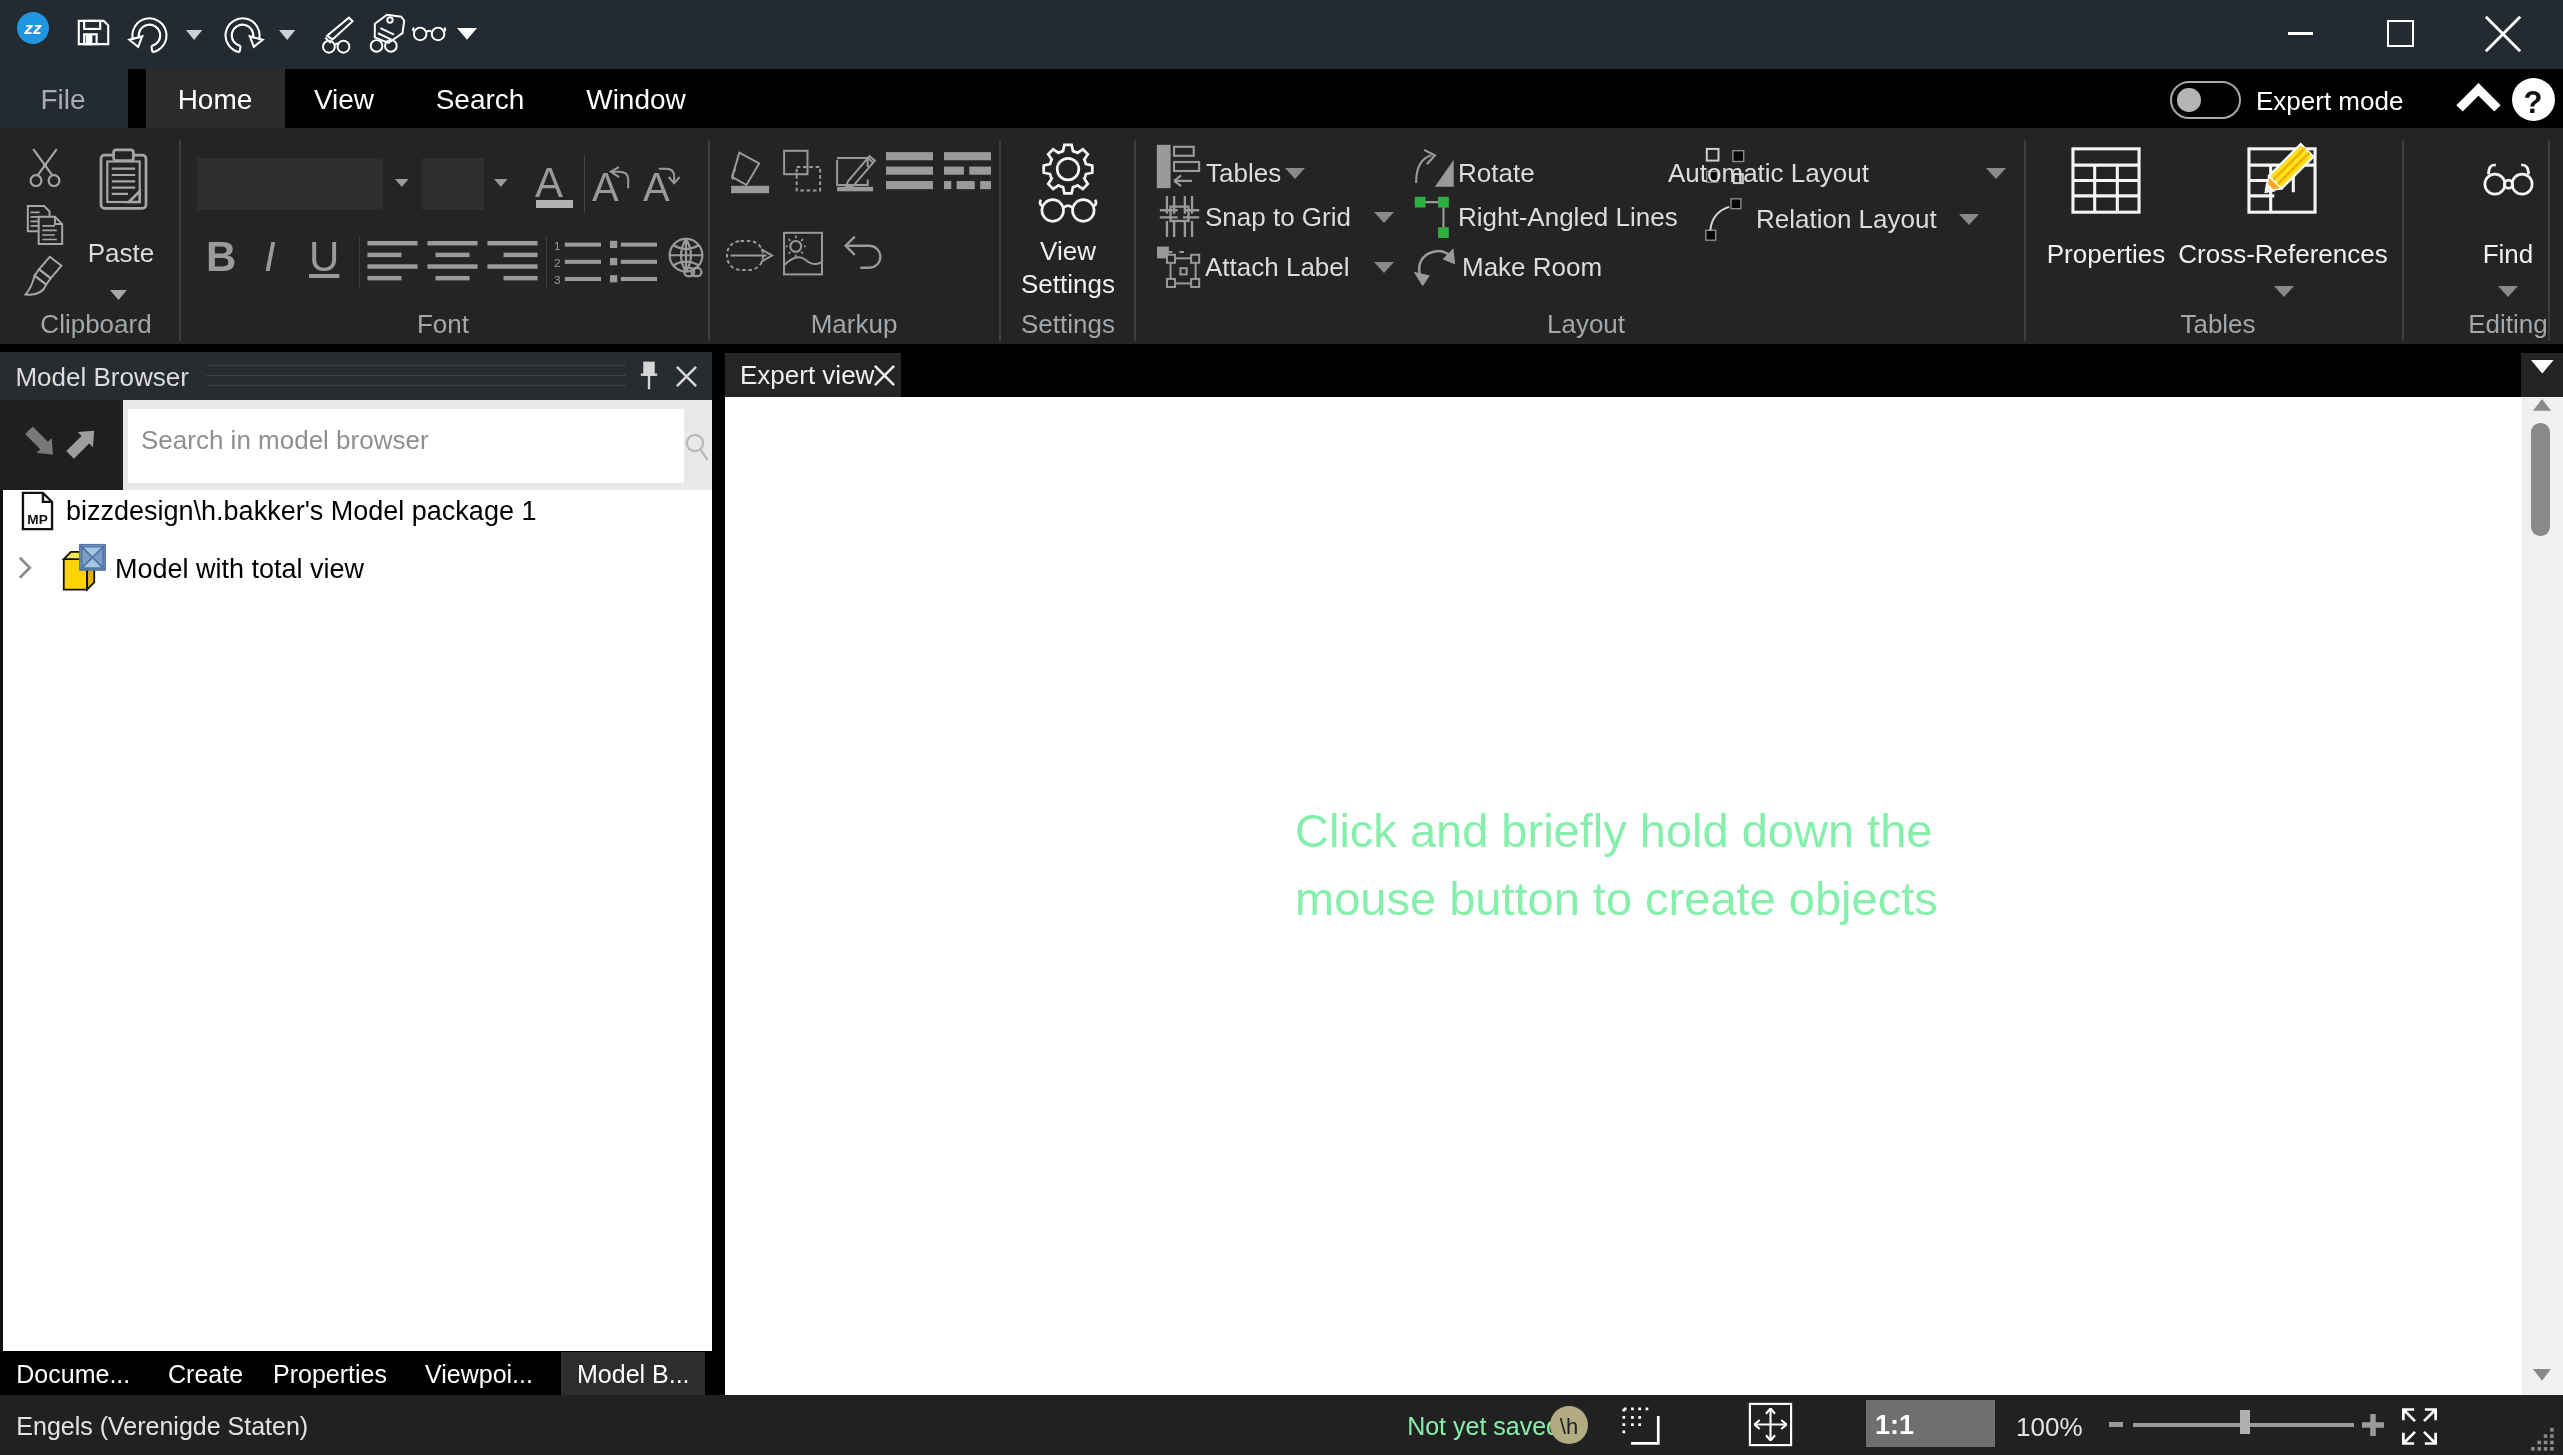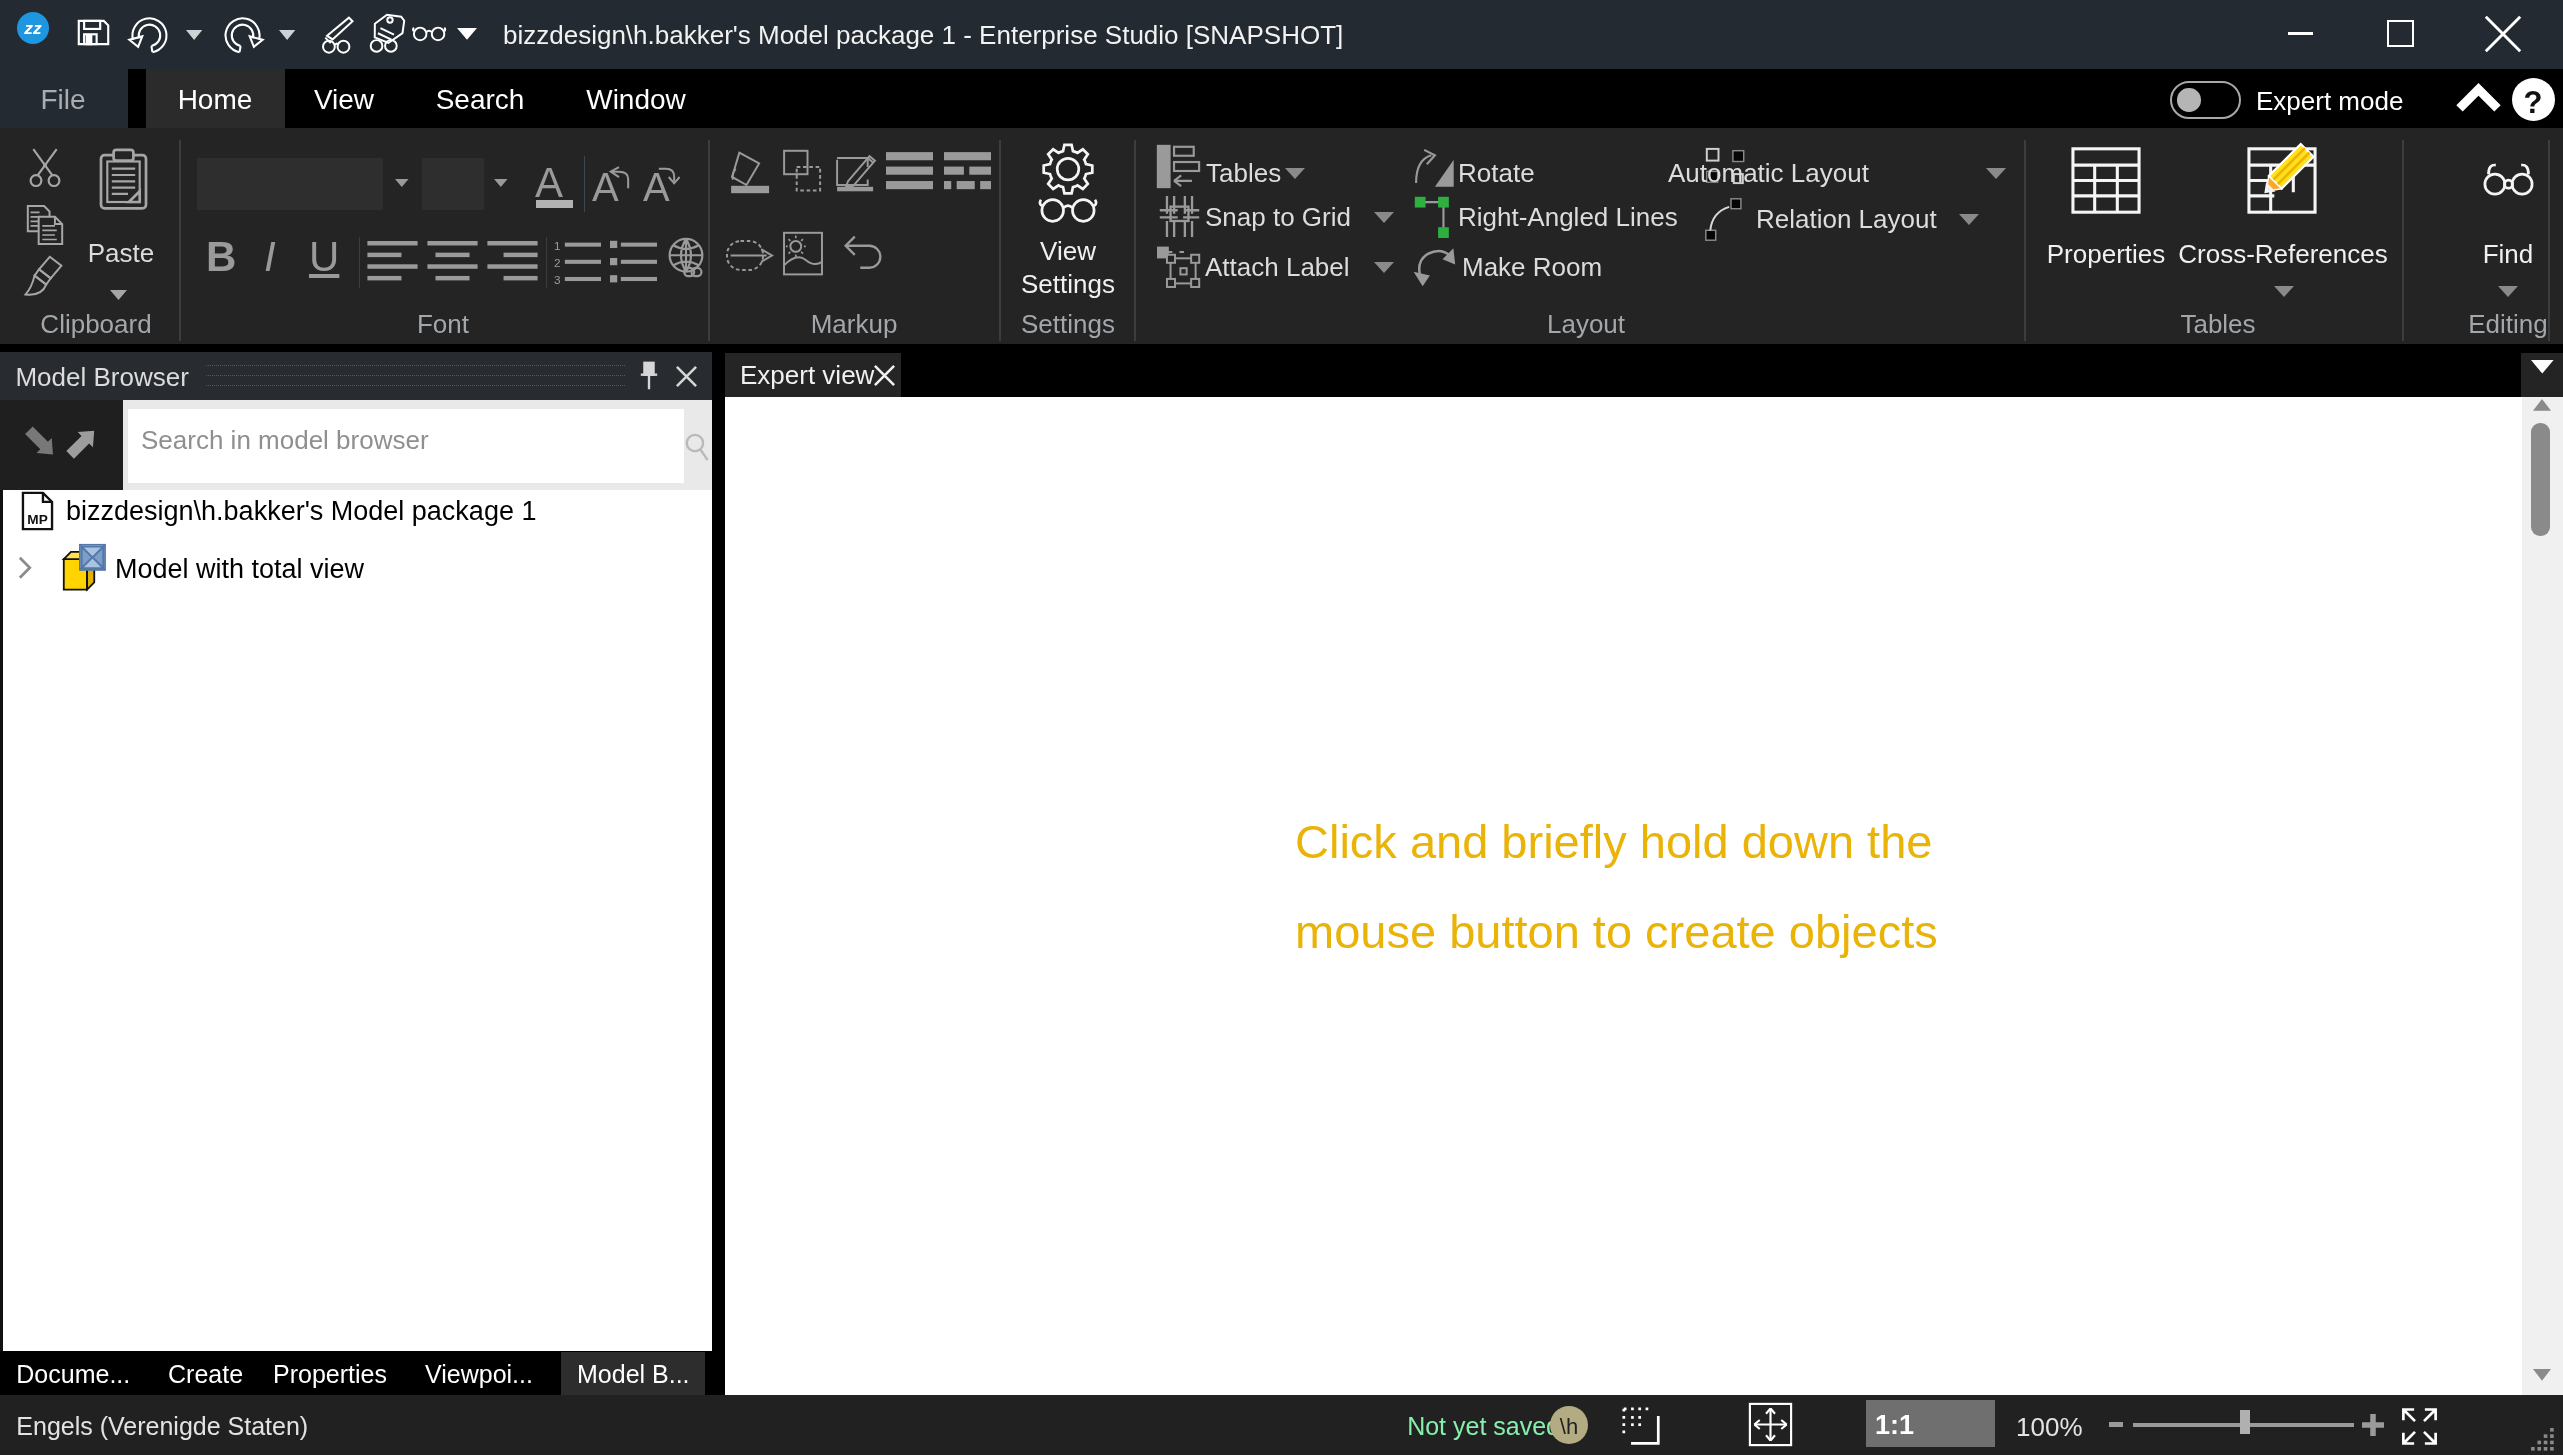--- a/index.html
+++ b/index.html
@@ -67,21 +67,20 @@
 
 <svg class="a" style="left:413px;top:24.4px" width="34" height="18" viewBox="0 0 38 20" fill="none" stroke="#fff" stroke-width="2.2">
  <circle cx="8" cy="11" r="7"></circle>
  <circle cx="28" cy="11" r="7"></circle>
  <path d="M15 9 q3 -3 6 0"></path>
  <path d="M1 8 q-2 -2 0 -4 M35 8 q2 -2 0 -4"></path>
 </svg>
 <svg class="a" style="left:457px;top:28px" width="20" height="11.8" viewBox="0 0 22 13">
       <polygon points="0,0 22,0 11,13" fill="#fff"></polygon>
     </svg>
-<div class="tx" style="left:503px;top:20px;font-size:26px;color:#f2f2f2">bizzdesign\h.bakker's Model package 1 - Enterprise Studio [SNAPSHOT]</div>
 
 <div class="a" style="left:2288px;top:32px;width:25px;height:2.7px;background:#fff"></div>
 <div class="a" style="left:2387px;top:20px;width:27px;height:27px;border:2.7px solid #fff"></div>
 <svg class="a" style="left:2484px;top:14.5px" width="38" height="38" viewBox="0 0 42 42" stroke="#fff" stroke-width="3.2">
  <path d="M2 2 L40 40 M40 2 L2 40"></path>
 </svg>
 
 <div class="a" style="left:0;top:69px;width:2563px;height:60px;background:#000"></div>
 <div class="a" style="left:0;top:69px;width:128px;height:60px;background:#232a31"></div>
 <div class="tx" style="left:63px;top:84px;font-size:28px;color:#a9adb2;transform:translateX(-50%)">File</div>
@@ -465,21 +464,21 @@
 <div class="tx" style="left:740px;top:360px;font-size:26px;color:#f0f0f0">Expert view</div>
 <svg class="a" style="left:874px;top:365px" width="21" height="21" viewBox="0 0 23 23" stroke="#f0f0f0" stroke-width="2.8">
  <path d="M1 1 L22 22 M22 1 L1 22"></path>
 </svg>
 <div class="a" style="left:2521px;top:353px;width:43px;height:44px;background:#242424"></div>
 <svg class="a" style="left:2531px;top:360px" width="22.6" height="13.6" viewBox="0 0 25 15">
       <polygon points="0,0 25,0 12.5,15" fill="#fff"></polygon>
     </svg>
 
 <div class="a" style="left:725px;top:397px;width:1838px;height:998px;background:#fff"></div>
-<div class="tx" style="left:1295px;top:797px;font-size:47px;line-height:90px;color:#eab308;white-space:pre">Click and briefly hold down the
+<div class="tx" style="left:1295px;top:797px;font-size:47px;line-height:68px;color:#86efac;white-space:pre">Click and briefly hold down the
 mouse button to create objects</div>
 
 <div class="a" style="left:2522px;top:397px;width:42px;height:998px;background:#f0f0f0"></div>
 <svg class="a" style="left:2533px;top:399px" width="18" height="11.8" viewBox="0 0 20 13">
       <polygon points="10,0 20,13 0,13" fill="#8a8a8a"></polygon>
     </svg>
 <div class="a" style="left:2531px;top:423px;width:19px;height:113px;background:#8a8a8a;border-radius:9px"></div>
 <svg class="a" style="left:2533px;top:1369px" width="18" height="11.8" viewBox="0 0 20 13">
       <polygon points="0,0 20,0 10,13" fill="#8a8a8a"></polygon>
     </svg>

